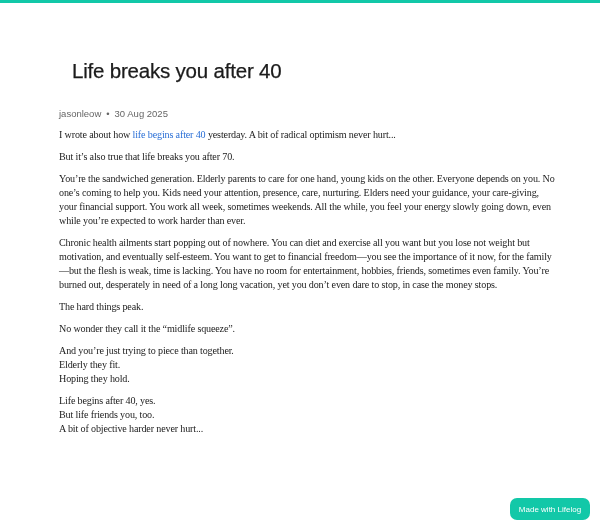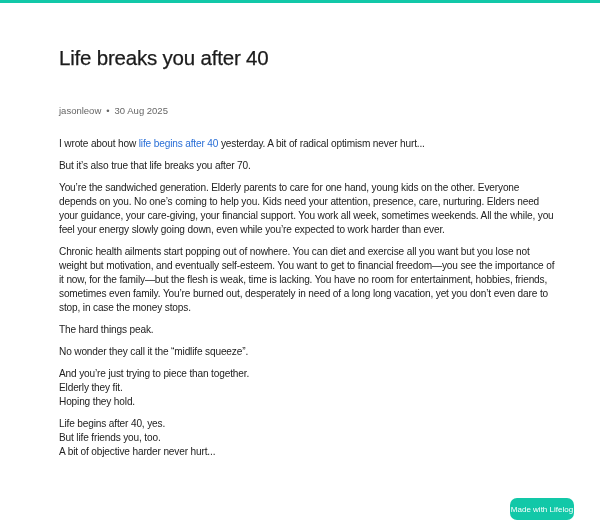--- a/index.html
+++ b/index.html
@@ -4,33 +4,33 @@
   <style>
     html, body { margin: 0; padding: 0; }
     body {
       width: 600px; height: 531px; background: #ffffff; position: relative; overflow: hidden;
       color: #1f1f1f;
     }
     .top-bar { position: absolute; left: 0; top: 0; width: 600px; height: 3px; background: #12c8a8; }
     .article { position: absolute; left: 59px; top: 44px; width: 500px; }
     .title {
       font-family: "Liberation Sans", sans-serif; font-size: 20.5px; font-weight: 400;
-      color: #1b1b1b; margin: 0; letter-spacing: -0.2px; line-height: 28px;
+      color: #1b1b1b; margin: 13px; letter-spacing: -0.2px; line-height: 28px;
       -webkit-text-stroke: 0.25px #1b1b1b;
     }
     .meta {
       font-family: "Liberation Sans", sans-serif; font-size: 9.5px; color: #666;
-      margin-top: 33px; line-height: 12px;
+      margin-top: 23px; line-height: 12px;
     }
     .meta .dot { margin: 0 5px; }
-    .body { font-family: Liberation Sans, sans-serif; font-size: 10.1px; line-height: 14px; color: #222; margin-top: 20px; letter-spacing: -0.15px; }
+    .body { font-family: Liberation Serif, serif; font-size: 10.1px; line-height: 14px; color: #222; margin-top: 8px; letter-spacing: -0.15px; }
     .body p { margin: 0 0 8px 0; }
     .body a { color: #2a6fd6; text-decoration: none; }
     .made-button {
-      position: absolute; left: 510px; top: 498px; width: 64px; height: 22px;
+      position: absolute; left: 510px; top: 498px; width: 80px; height: 22px;
       background: #12c8a8; color: #fff; border-radius: 7px; border: none;
       font-family: "Liberation Sans", sans-serif; font-size: 8px;
       display: flex; align-items: center; justify-content: center; padding: 0; cursor: pointer;
     }
   </style>
 </head>
 <body>
 
 <div class="top-bar"></div>
 

